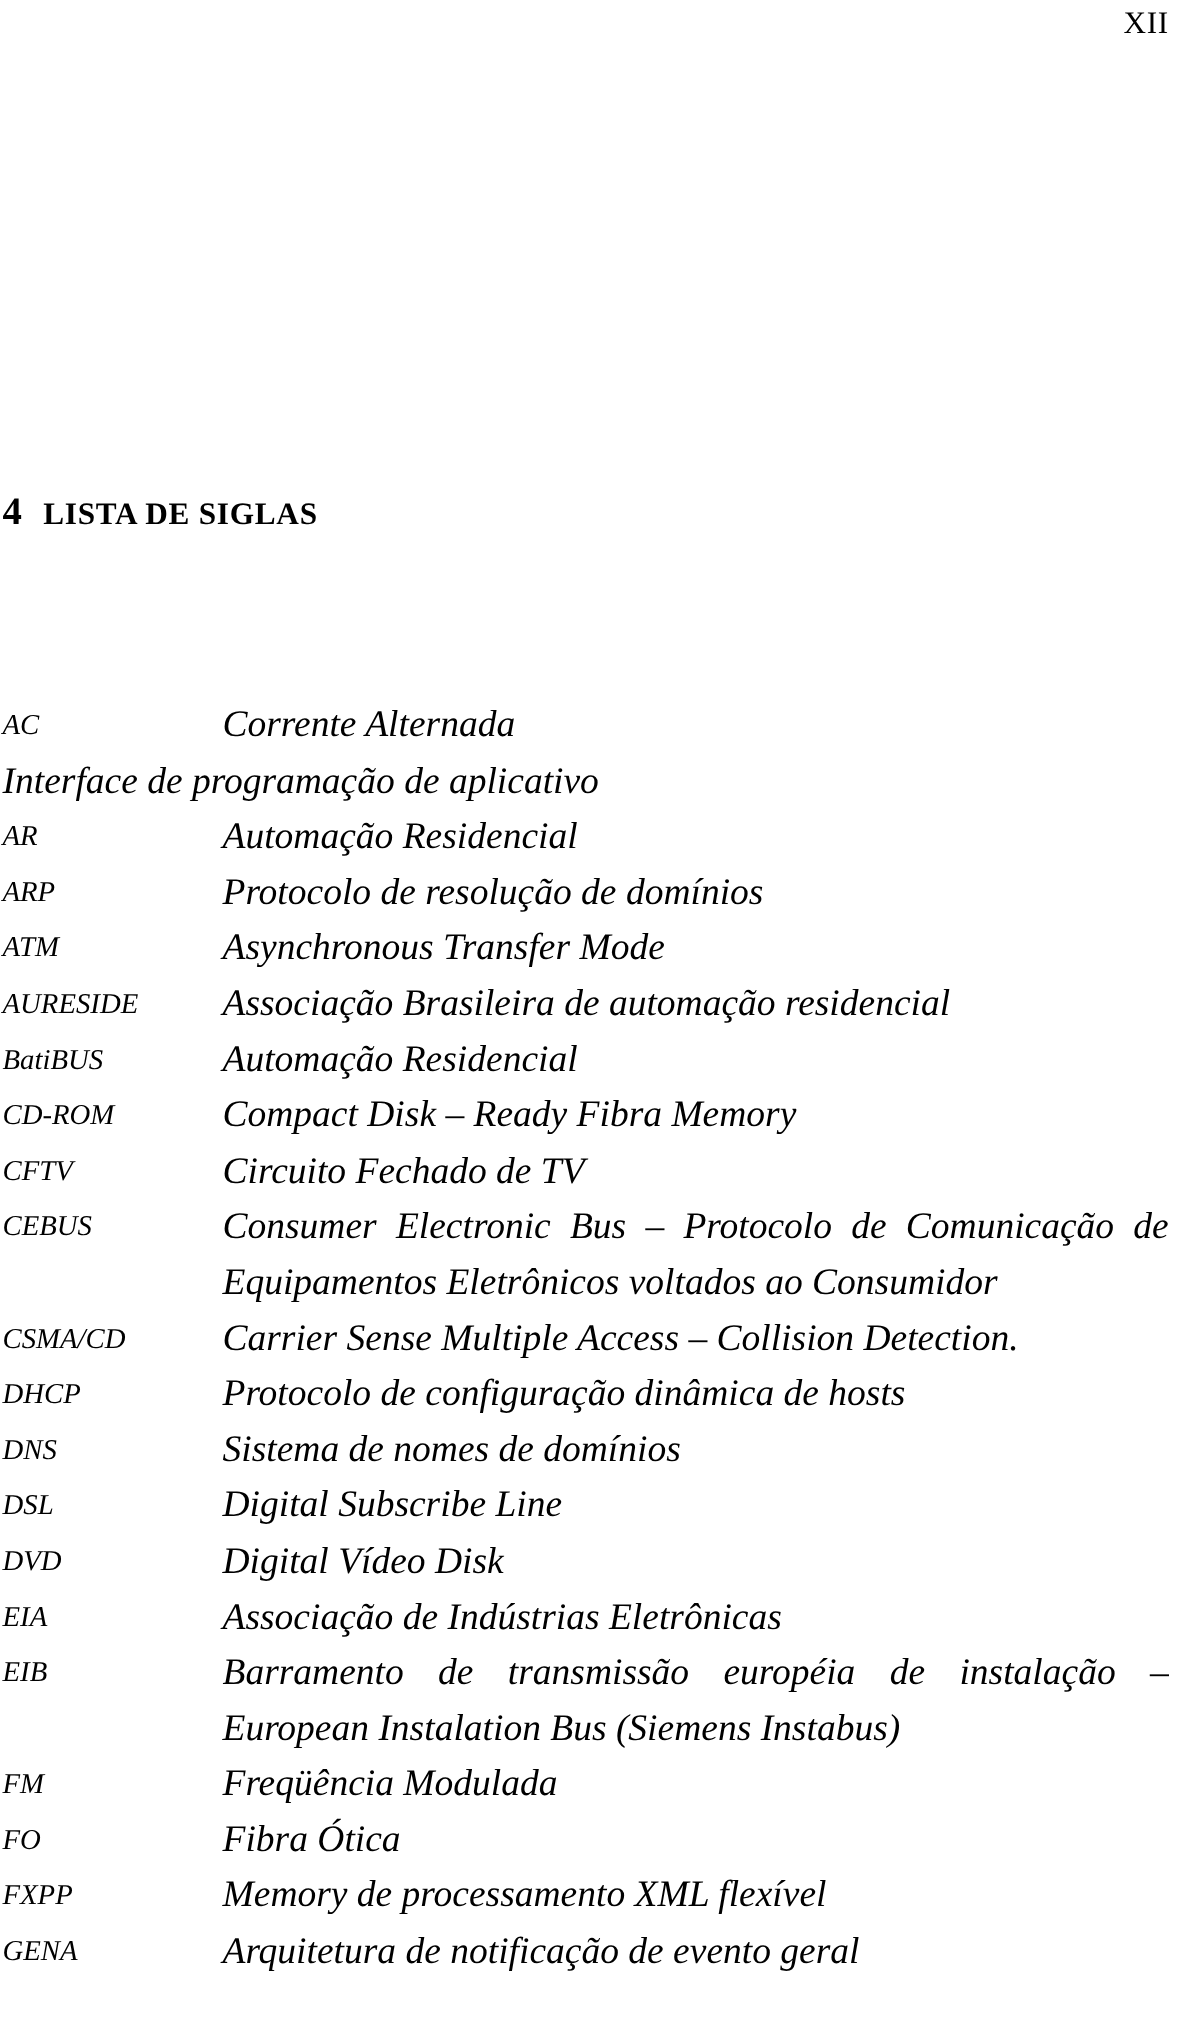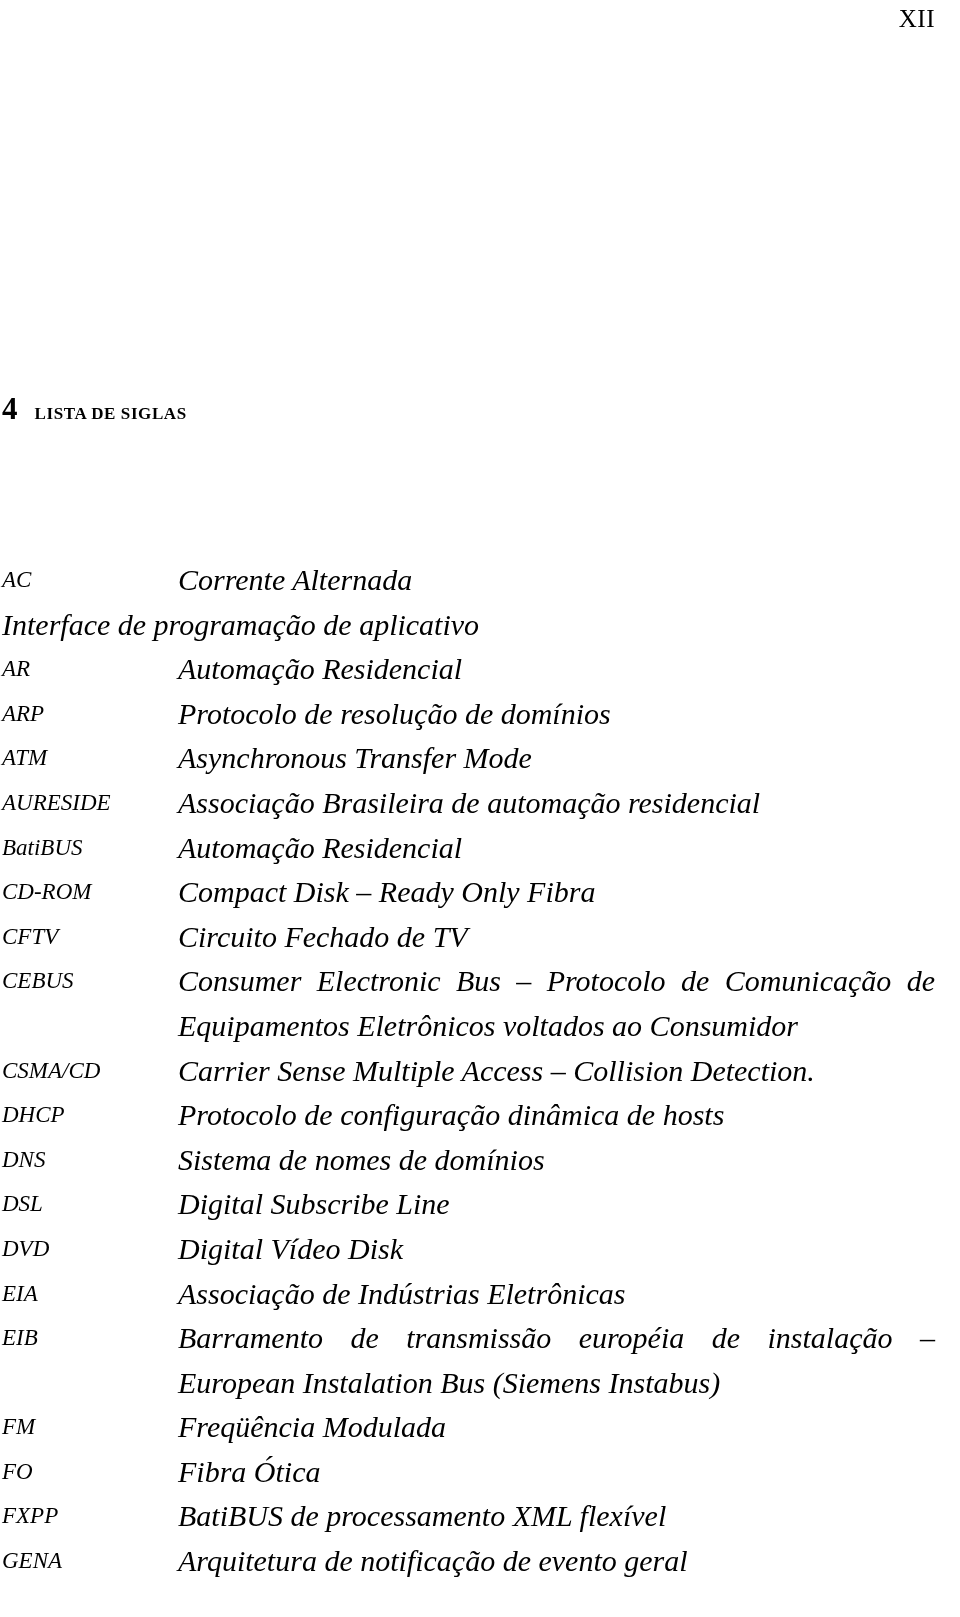--- a/index.html
+++ b/index.html
@@ -46,21 +46,21 @@
     align-items: baseline;
     gap: 17px;
     white-space: nowrap;
   }
   .heading-number {
     font-size: 31px;
     font-weight: bold;
     line-height: 34px;
   }
   .heading-title {
-    font-size: 17px;
+    font-size: 25px;
     font-weight: bold;
     line-height: 34px;
     letter-spacing: 0.6px;
   }
 
   
   .glossary {
     position: absolute;
     left: 2px;
     top: 558px;
@@ -131,21 +131,21 @@
       <div class="entry">
         <div class="term">AURESIDE</div>
         <div class="definition nowrap">Associação Brasileira de automação residencial</div>
       </div>
       <div class="entry">
         <div class="term">BatiBUS</div>
         <div class="definition nowrap">Automação Residencial</div>
       </div>
       <div class="entry">
         <div class="term">CD-ROM</div>
-        <div class="definition nowrap">Compact Disk – Ready Only Fibra</div>
+        <div class="definition nowrap">Compact Disk – Ready Fibra Memory</div>
       </div>
       <div class="entry">
         <div class="term">CFTV</div>
         <div class="definition nowrap">Circuito Fechado de TV</div>
       </div>
       <div class="entry">
         <div class="term">CEBUS</div>
         <div class="definition wrap">Consumer Electronic Bus – Protocolo de Comunicação de Equipamentos Eletrônicos voltados ao Consumidor</div>
       </div>
       <div class="entry">
@@ -179,21 +179,21 @@
       <div class="entry">
         <div class="term">FM</div>
         <div class="definition nowrap">Freqüência Modulada</div>
       </div>
       <div class="entry">
         <div class="term">FO</div>
         <div class="definition nowrap">Fibra Ótica</div>
       </div>
       <div class="entry">
         <div class="term">FXPP</div>
-        <div class="definition nowrap">BatiBUS de processamento XML flexível</div>
+        <div class="definition nowrap">Memory de processamento XML flexível</div>
       </div>
       <div class="entry">
         <div class="term">GENA</div>
         <div class="definition nowrap">Arquitetura de notificação de evento geral</div>
       </div>
     </div>
 
 </div>
 
 </body></html>

